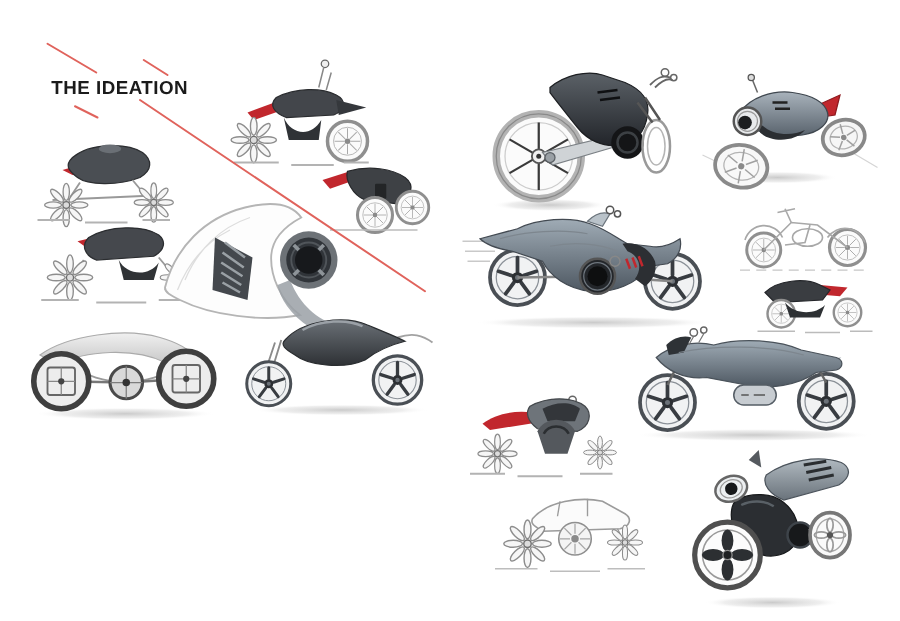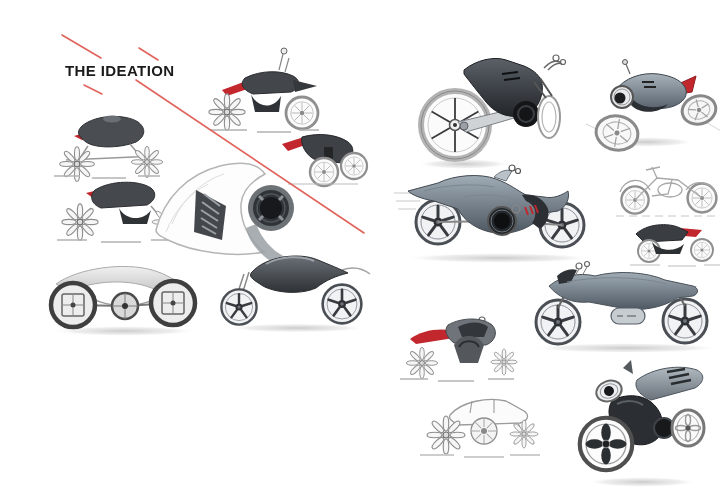--- a/index.html
+++ b/index.html
@@ -1,18 +1,18 @@
 <!DOCTYPE html>
 <html><head>
 <meta charset="utf-8">
 <style>
   html,body{margin:0;padding:0;}
   body{width:720px;height:497px;background:#ffffff;overflow:hidden;
        font-family:"Liberation Sans",sans-serif;}
-  .board{position:relative;width:572px;height:497px;background:#ffffff;margin-left:24px;}
+  .board{position:relative;width:572px;height:497px;background:#ffffff;}
   .board-title{
     position:absolute;left:41px;top:62px;
     font-size:15px;font-weight:800;letter-spacing:0.4px;color:#1b1b1b;
     white-space:nowrap;z-index:5;
   }
   .art{position:absolute;left:0;top:0;z-index:2;}
 </style>
 </head>
 <body>
 

